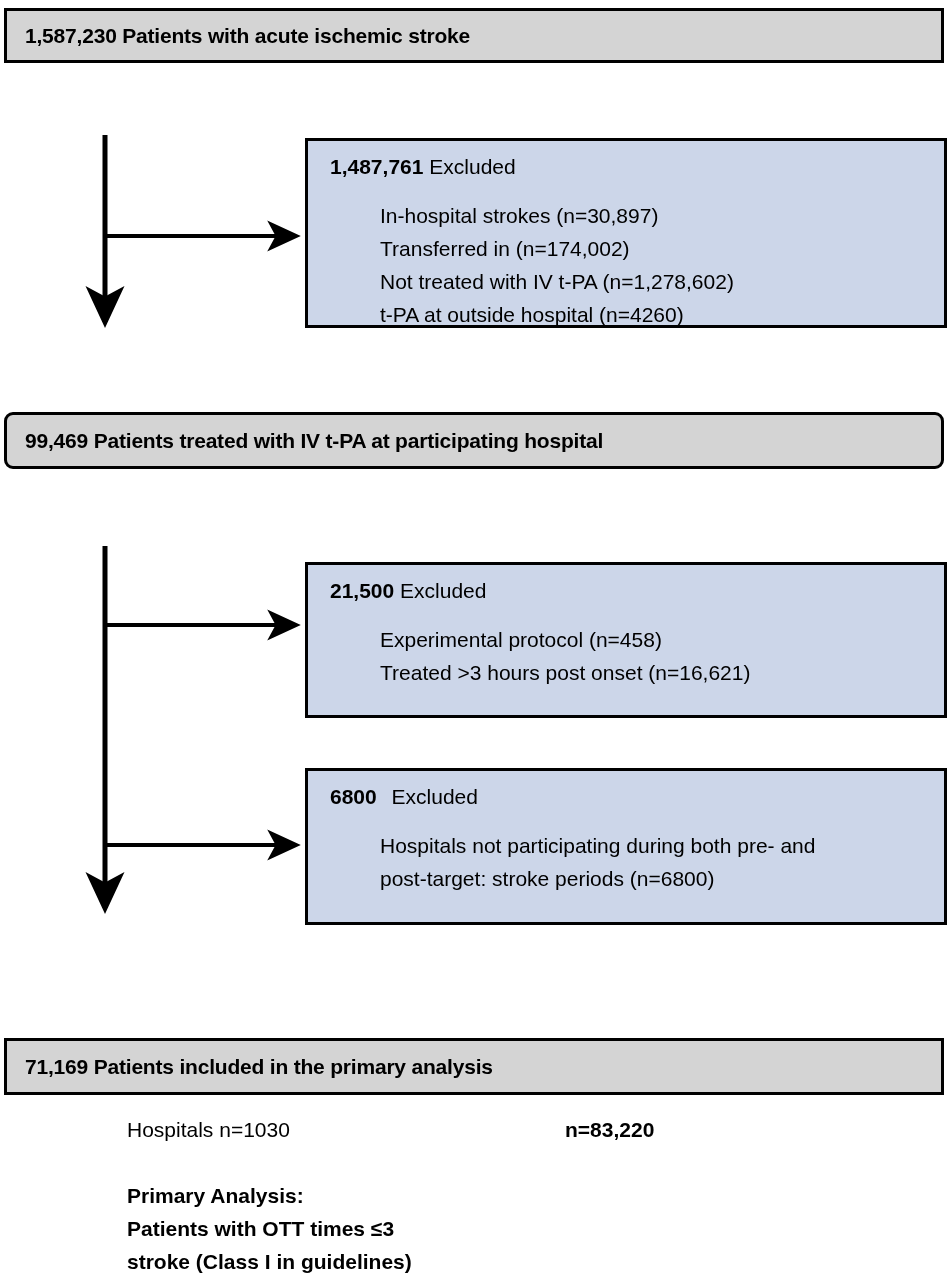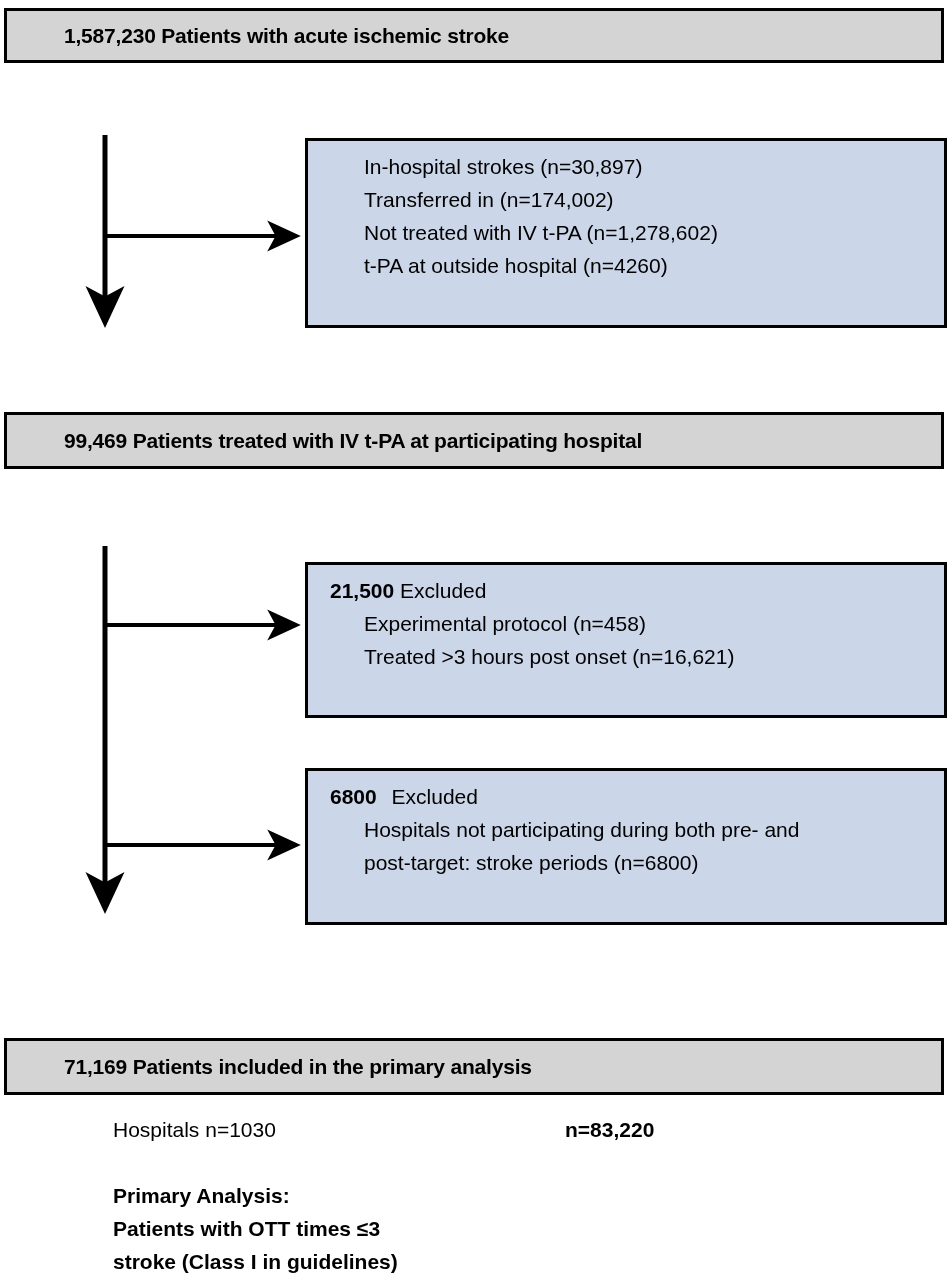--- a/index.html
+++ b/index.html
@@ -33,25 +33,24 @@
     box-sizing: border-box;
     display: flex;
     align-items: center;
   }
   .stage-box .stage-text {
     font-size: 21px;
     font-weight: bold;
     letter-spacing: -0.2px;
     padding-left: 18px;
     white-space: nowrap;
-    margin-left: 39px;
   }
 
   #stage-box-1 { top: 8px;   height: 55px; }
-  #stage-box-2 { top: 412px; height: 57px; }
+  #stage-box-2 { top: 412px; height: 57px; border-radius: 9px; }
   #stage-box-3 { top: 1038px; height: 57px; }
 
   
   .excl-box {
     position: absolute;
     left: 305px;
     width: 642px;
     background: #ccd6e9;
     border: 3px solid #000000;
     box-sizing: border-box;
@@ -69,21 +68,21 @@
   .excl-head .excl-count {
     font-weight: bold;
   }
   .excl-head .excl-word {
     font-weight: normal;
   }
   .excl-head.wide-gap .excl-word {
     margin-left: 9px;
   }
   .excl-list {
-    margin: 0;
+    margin: 16px;
     padding: 0 0 0 34px;
     list-style: none;
   }
   .excl-list li {
     font-size: 21px;
     line-height: 33px;
     white-space: nowrap;
   }
   .excl-list li.wrap {
     white-space: normal;
@@ -102,21 +101,21 @@
     height: 1280px;
     pointer-events: none;
   }
 
   
   .notes-col {
     position: absolute;
     font-size: 21px;
     line-height: 33px;
   }
-  #notes-left  { left: 113px; top: 1113px; width: 420px; }
+  #notes-left  { left: 127px; top: 1113px; width: 420px; }
   #notes-right { left: 565px; top: 1113px; width: 385px; }
 
   .note-para { margin: 0 0 33px 0; }
   .note-para:last-child { margin-bottom: 0; font-weight: bold; }
   .note-line { display: block; white-space: nowrap; }
 </style>
 </head>
 <body>
 
 <div class="stage">
@@ -138,20 +137,24 @@
     </g>
 
     <g>
       <line x1="105" y1="546" x2="105" y2="908" stroke="#000000" stroke-width="5" marker-end="url(#arrowhead)"></line>
       <line x1="105" y1="625" x2="296" y2="625" stroke="#000000" stroke-width="4" marker-end="url(#arrowhead)"></line>
       <line x1="105" y1="845" x2="296" y2="845" stroke="#000000" stroke-width="4" marker-end="url(#arrowhead)"></line>
     </g>
   </svg>
 
   <div class="excl-box" id="excl-box-1">
+    <div class="excl-head">
+      <span class="excl-count">1,487,761</span>
+      <span class="excl-word">Excluded</span>
+    </div>
     <ul class="excl-list">
       <li>In-hospital strokes (n=30,897)</li>
       <li>Transferred in (n=174,002)</li>
       <li>Not treated with IV t-PA (n=1,278,602)</li>
       <li>t-PA at outside hospital (n=4260)</li>
     </ul>
   </div>
 
   <div class="stage-box" id="stage-box-2">
     <span class="stage-text">99,469 Patients treated with IV t-PA at participating hospital</span>

